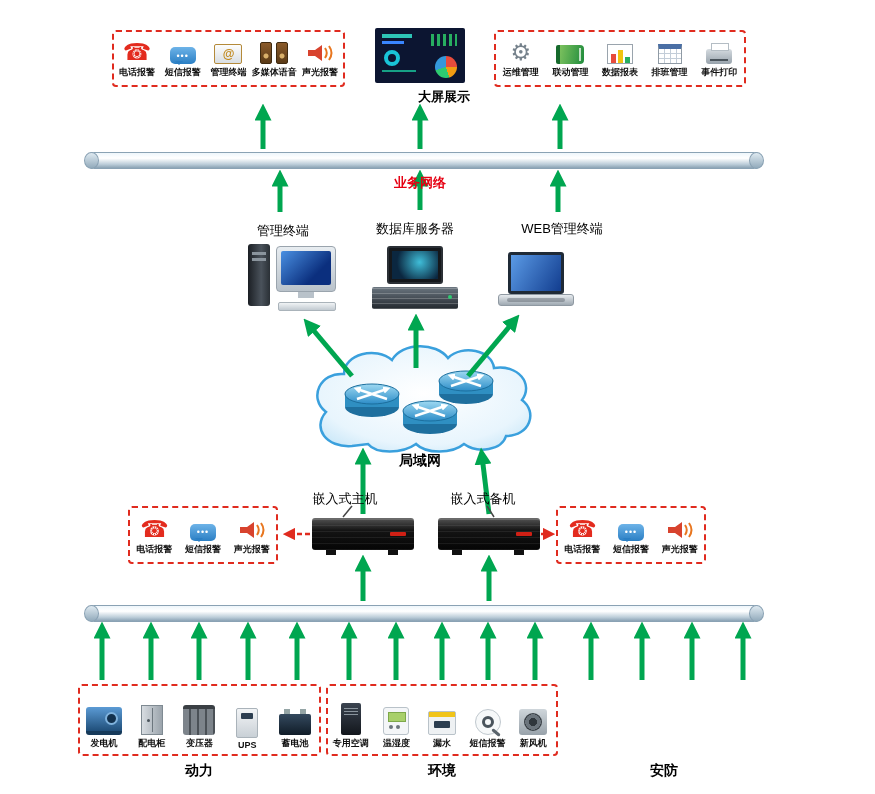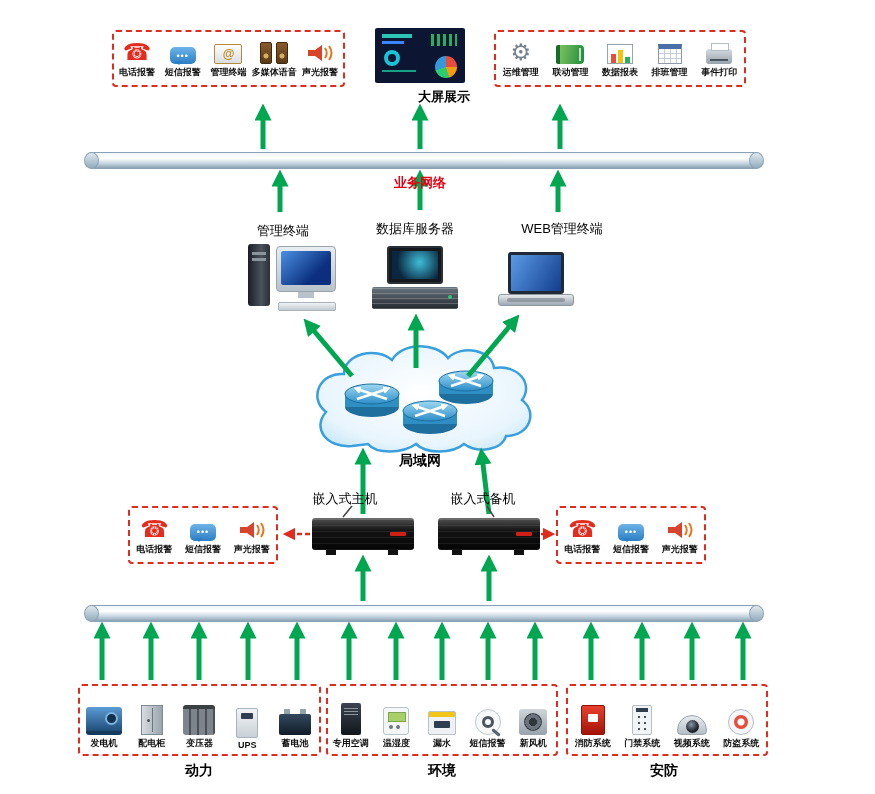--- a/index.html
+++ b/index.html
@@ -479,41 +479,15 @@
     </div>
     <div class="item">
       <span class="gicon">
           <span class="ic-fan"></span>
         </span>
       <span class="ilabel">新风机</span>
     </div>
   </div>
   <div class="gtitle" style="left:442px;">环境</div>
 
-  <div class="bgroup" style="left:566px;width:202px;">
-    <div class="item">
-      <span class="gicon">
-          <span class="ic-fire"></span>
-        </span>
-      <span class="ilabel">消防系统</span>
-    </div>
-    <div class="item">
-      <span class="gicon">
-          <span class="ic-acc"></span>
-        </span>
-      <span class="ilabel">门禁系统</span>
-    </div>
-    <div class="item">
-      <span class="gicon">
-          <span class="ic-cam"></span>
-        </span>
-      <span class="ilabel">视频系统</span>
-    </div>
-    <div class="item">
-      <span class="gicon">
-          <span class="ic-sir"></span>
-        </span>
-      <span class="ilabel">防盗系统</span>
-    </div>
-  </div>
   <div class="gtitle" style="left:664px;">安防</div>
 
 </div>
 
 </body></html>

